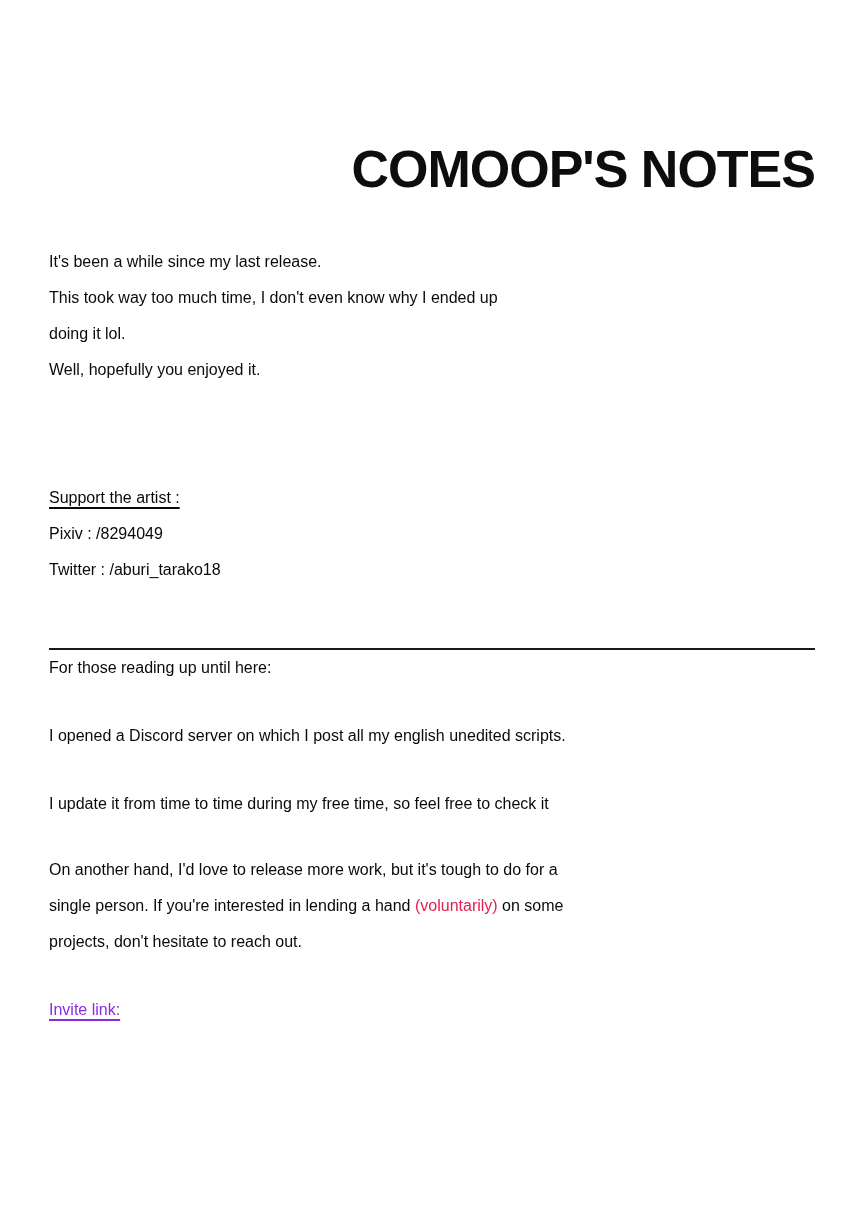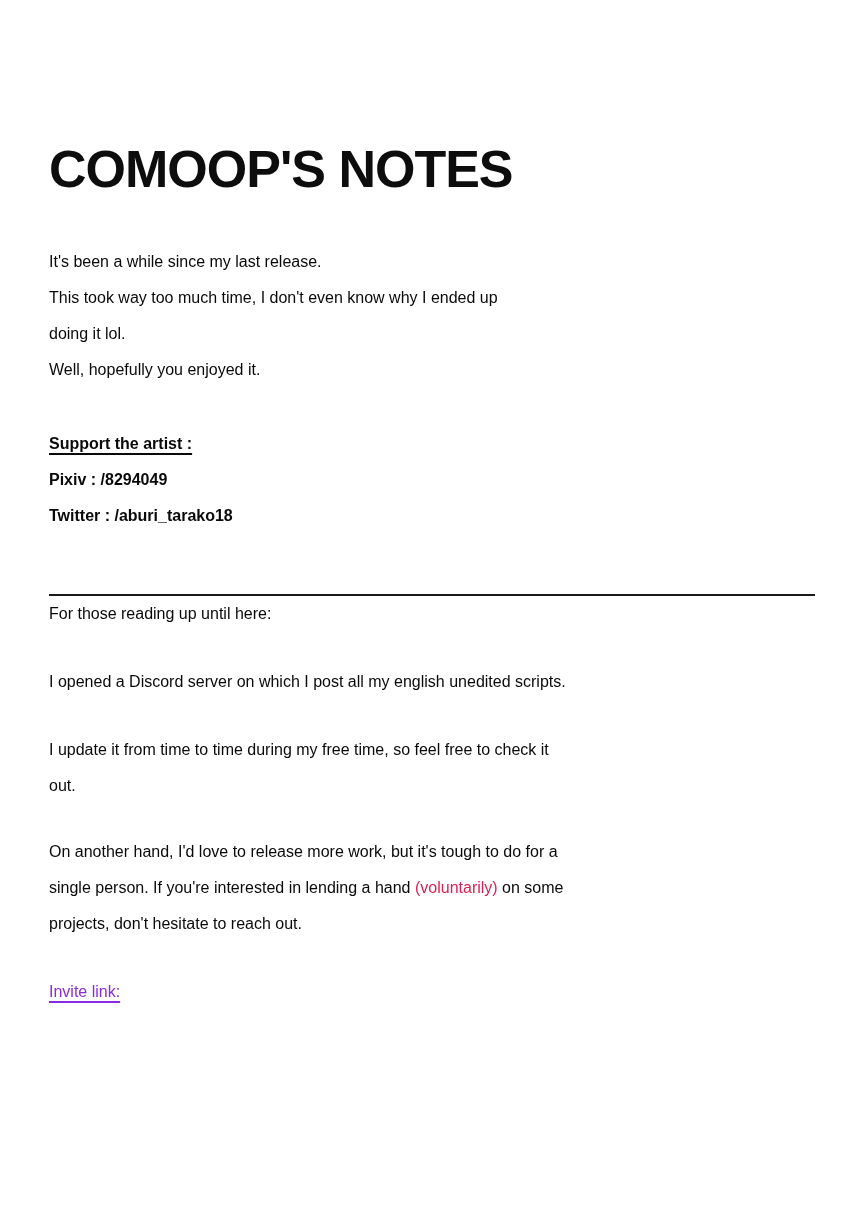--- a/index.html
+++ b/index.html
@@ -13,35 +13,34 @@
     height: 1216px;
     background: #ffffff;
     box-sizing: border-box;
     padding: 140px 46px 0 49px;
     font-family: "Liberation Sans", "DejaVu Sans", sans-serif;
     color: #0a0a0a;
     overflow: hidden;
   }
   .title {
     margin: 0 0 44px 0;
-    text-align: left;
+    text-align: right;
     font-size: 52px;
     line-height: 1.15;
     font-weight: 800;
     letter-spacing: -1px;
     color: #0d0d0d;
   }
   .line {
     font-size: 16px;
     line-height: 36px;
     white-space: nowrap;
   }
   .support-block {
-    margin-top: 38px;
-    font-weight: bold;
+    margin-top: 92px;
   }
   .underlined {
     text-decoration: underline;
     text-decoration-thickness: 2px;
     text-underline-offset: 4px;
   }
   .divider {
     margin-top: 60px;
     width: 100%;
     height: 0;
@@ -83,21 +82,20 @@
   </div>
 
   <div class="divider"></div>
 
   <div class="line ps-intro">For those reading up until here:</div>
 
   <div class="line ps-discord">I opened a Discord server on which I post all my english unedited scripts.</div>
 
   <div class="ps-update">
     <div class="line">I update it from time to time during my free time, so feel free to check it</div>
-    <div class="line">out.</div>
   </div>
 
   <div class="ps-recruit">
     <div class="line">On another hand, I'd love to release more work, but it's tough to do for a</div>
     <div class="line"><span>single person. If you're interested in lending a hand </span><span class="highlight-pink">(voluntarily)</span><span> on some</span></div>
     <div class="line">projects, don't hesitate to reach out.</div>
   </div>
 
   <div>
     <span class="line invite-label">Invite link:</span>

